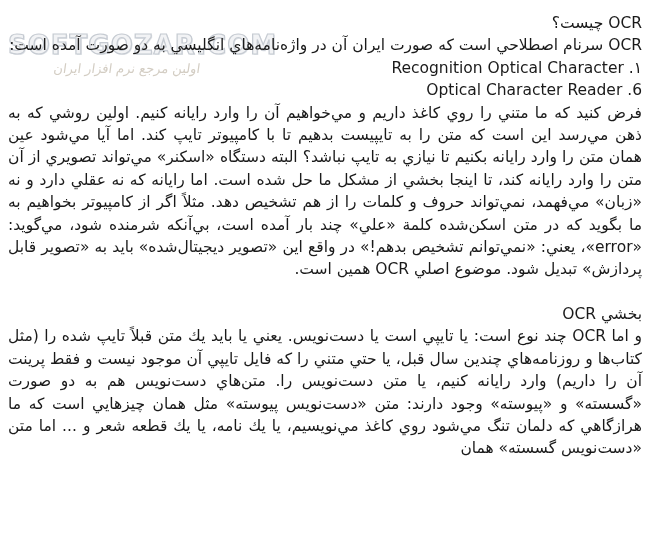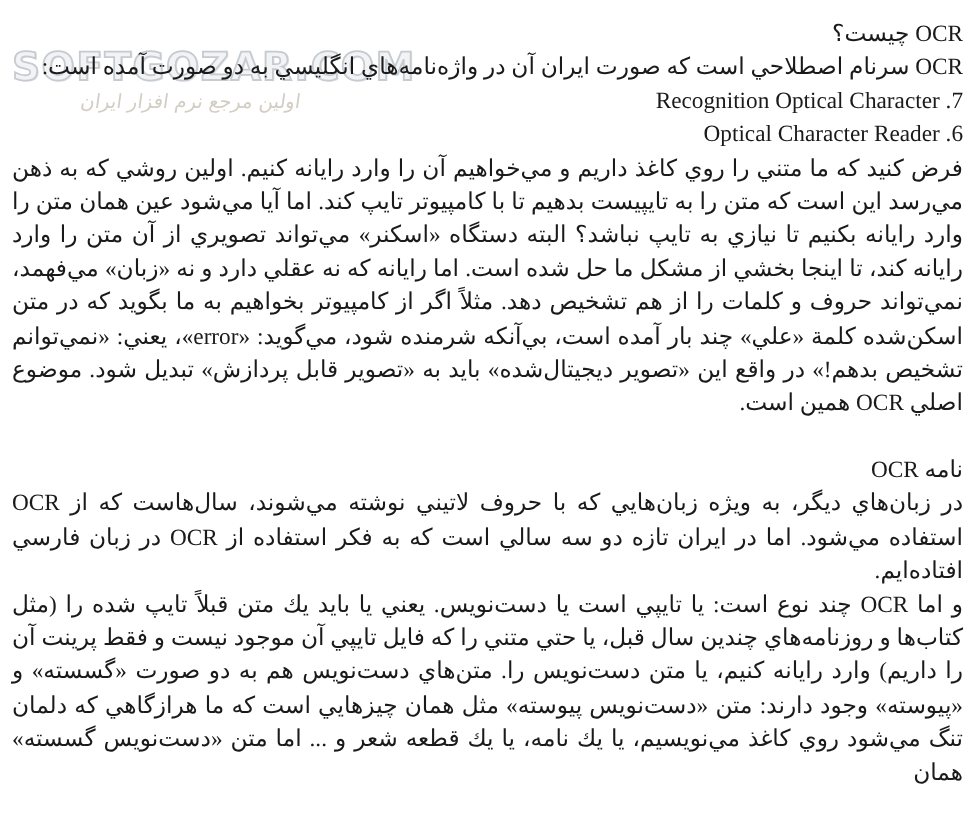--- a/index.html
+++ b/index.html
@@ -51,21 +51,20 @@
     direction: rtl;
     color: #1a1a1a;
     font-size: 15.5px;
     line-height: 22.4px;
     text-align: justify;
     text-justify: inter-word;
   }
   .content p {
     margin: 0;
     padding: 0;
-    font-family: Liberation Serif, serif;
   }
   .align-right {
     text-align: right;
   }
   .section-gap {
     margin-top: 22px !important;
   }
 </style>
 </head>
 <body>
@@ -73,21 +72,20 @@
 <div class="page">
 
   <div class="watermark">
     <div class="wm-brand">SOFTGOZAR.COM</div>
     <div class="wm-tagline">اولین مرجع نرم افزار ایران</div>
   </div>
 
   <div class="content">
     <p class="align-right">OCR چيست؟</p>
     <p>OCR سرنام اصطلاحي است كه صورت ايران آن در واژه‌نامه‌هاي انگليسي به دو صورت آمده است:</p>
-    <p class="align-right">7. Recognition Optical Character</p>
+    <p class="align-right">١. Recognition Optical Character</p>
     <p class="align-right">6. Optical Character Reader</p>
     <p>فرض كنيد كه ما متني را روي كاغذ داريم و مي‌خواهيم آن را وارد رايانه كنيم. اولين روشي كه به ذهن مي‌رسد اين است كه متن را به تايپيست بدهيم تا با كامپيوتر تايپ كند. اما آيا مي‌شود عين همان متن را وارد رايانه بكنيم تا نيازي به تايپ نباشد؟ البته دستگاه «اسكنر» مي‌تواند تصويري از آن متن را وارد رايانه كند، تا اينجا بخشي از مشكل ما حل شده است. اما رايانه كه نه عقلي دارد و نه «زبان» مي‌فهمد، نمي‌تواند حروف و كلمات را از هم تشخيص دهد. مثلاً اگر از كامپيوتر بخواهيم به ما بگويد كه در متن اسكن‌شده كلمة «علي» چند بار آمده است، بي‌آنكه شرمنده شود، مي‌گويد: «error»، يعني: «نمي‌توانم تشخيص بدهم!» در واقع اين «تصوير ديجيتال‌شده» بايد به «تصوير قابل پردازش» تبديل شود. موضوع اصلي OCR همين است.</p>
-    <p class="align-right section-gap">نامه OCR</p>
-    <p>در زبان‌هاي ديگر، به ويژه زبان‌هايي كه با حروف لاتيني نوشته مي‌شوند، سال‌هاست كه از OCR استفاده مي‌شود. اما در ايران تازه دو سه سالي است كه به فكر استفاده از OCR در زبان فارسي افتاده‌ايم.</p>
+    <p class="align-right section-gap">بخشي OCR</p>
     <p>و اما OCR چند نوع است: يا تايپي است يا دست‌نويس. يعني يا بايد يك متن قبلاً تايپ شده را (مثل كتاب‌ها و روزنامه‌هاي چندين سال قبل، يا حتي متني را كه فايل تايپي آن موجود نيست و فقط پرينت آن را داريم) وارد رايانه كنيم، يا متن دست‌نويس را. متن‌هاي دست‌نويس هم به دو صورت «گسسته» و «پيوسته» وجود دارند: متن «دست‌نويس پيوسته» مثل همان چيزهايي است كه ما هرازگاهي كه دلمان تنگ مي‌شود روي كاغذ مي‌نويسيم، يا يك نامه، يا يك قطعه شعر و ... اما متن «دست‌نويس گسسته» همان</p>
   </div>
 
 </div>
 
 </body></html>

